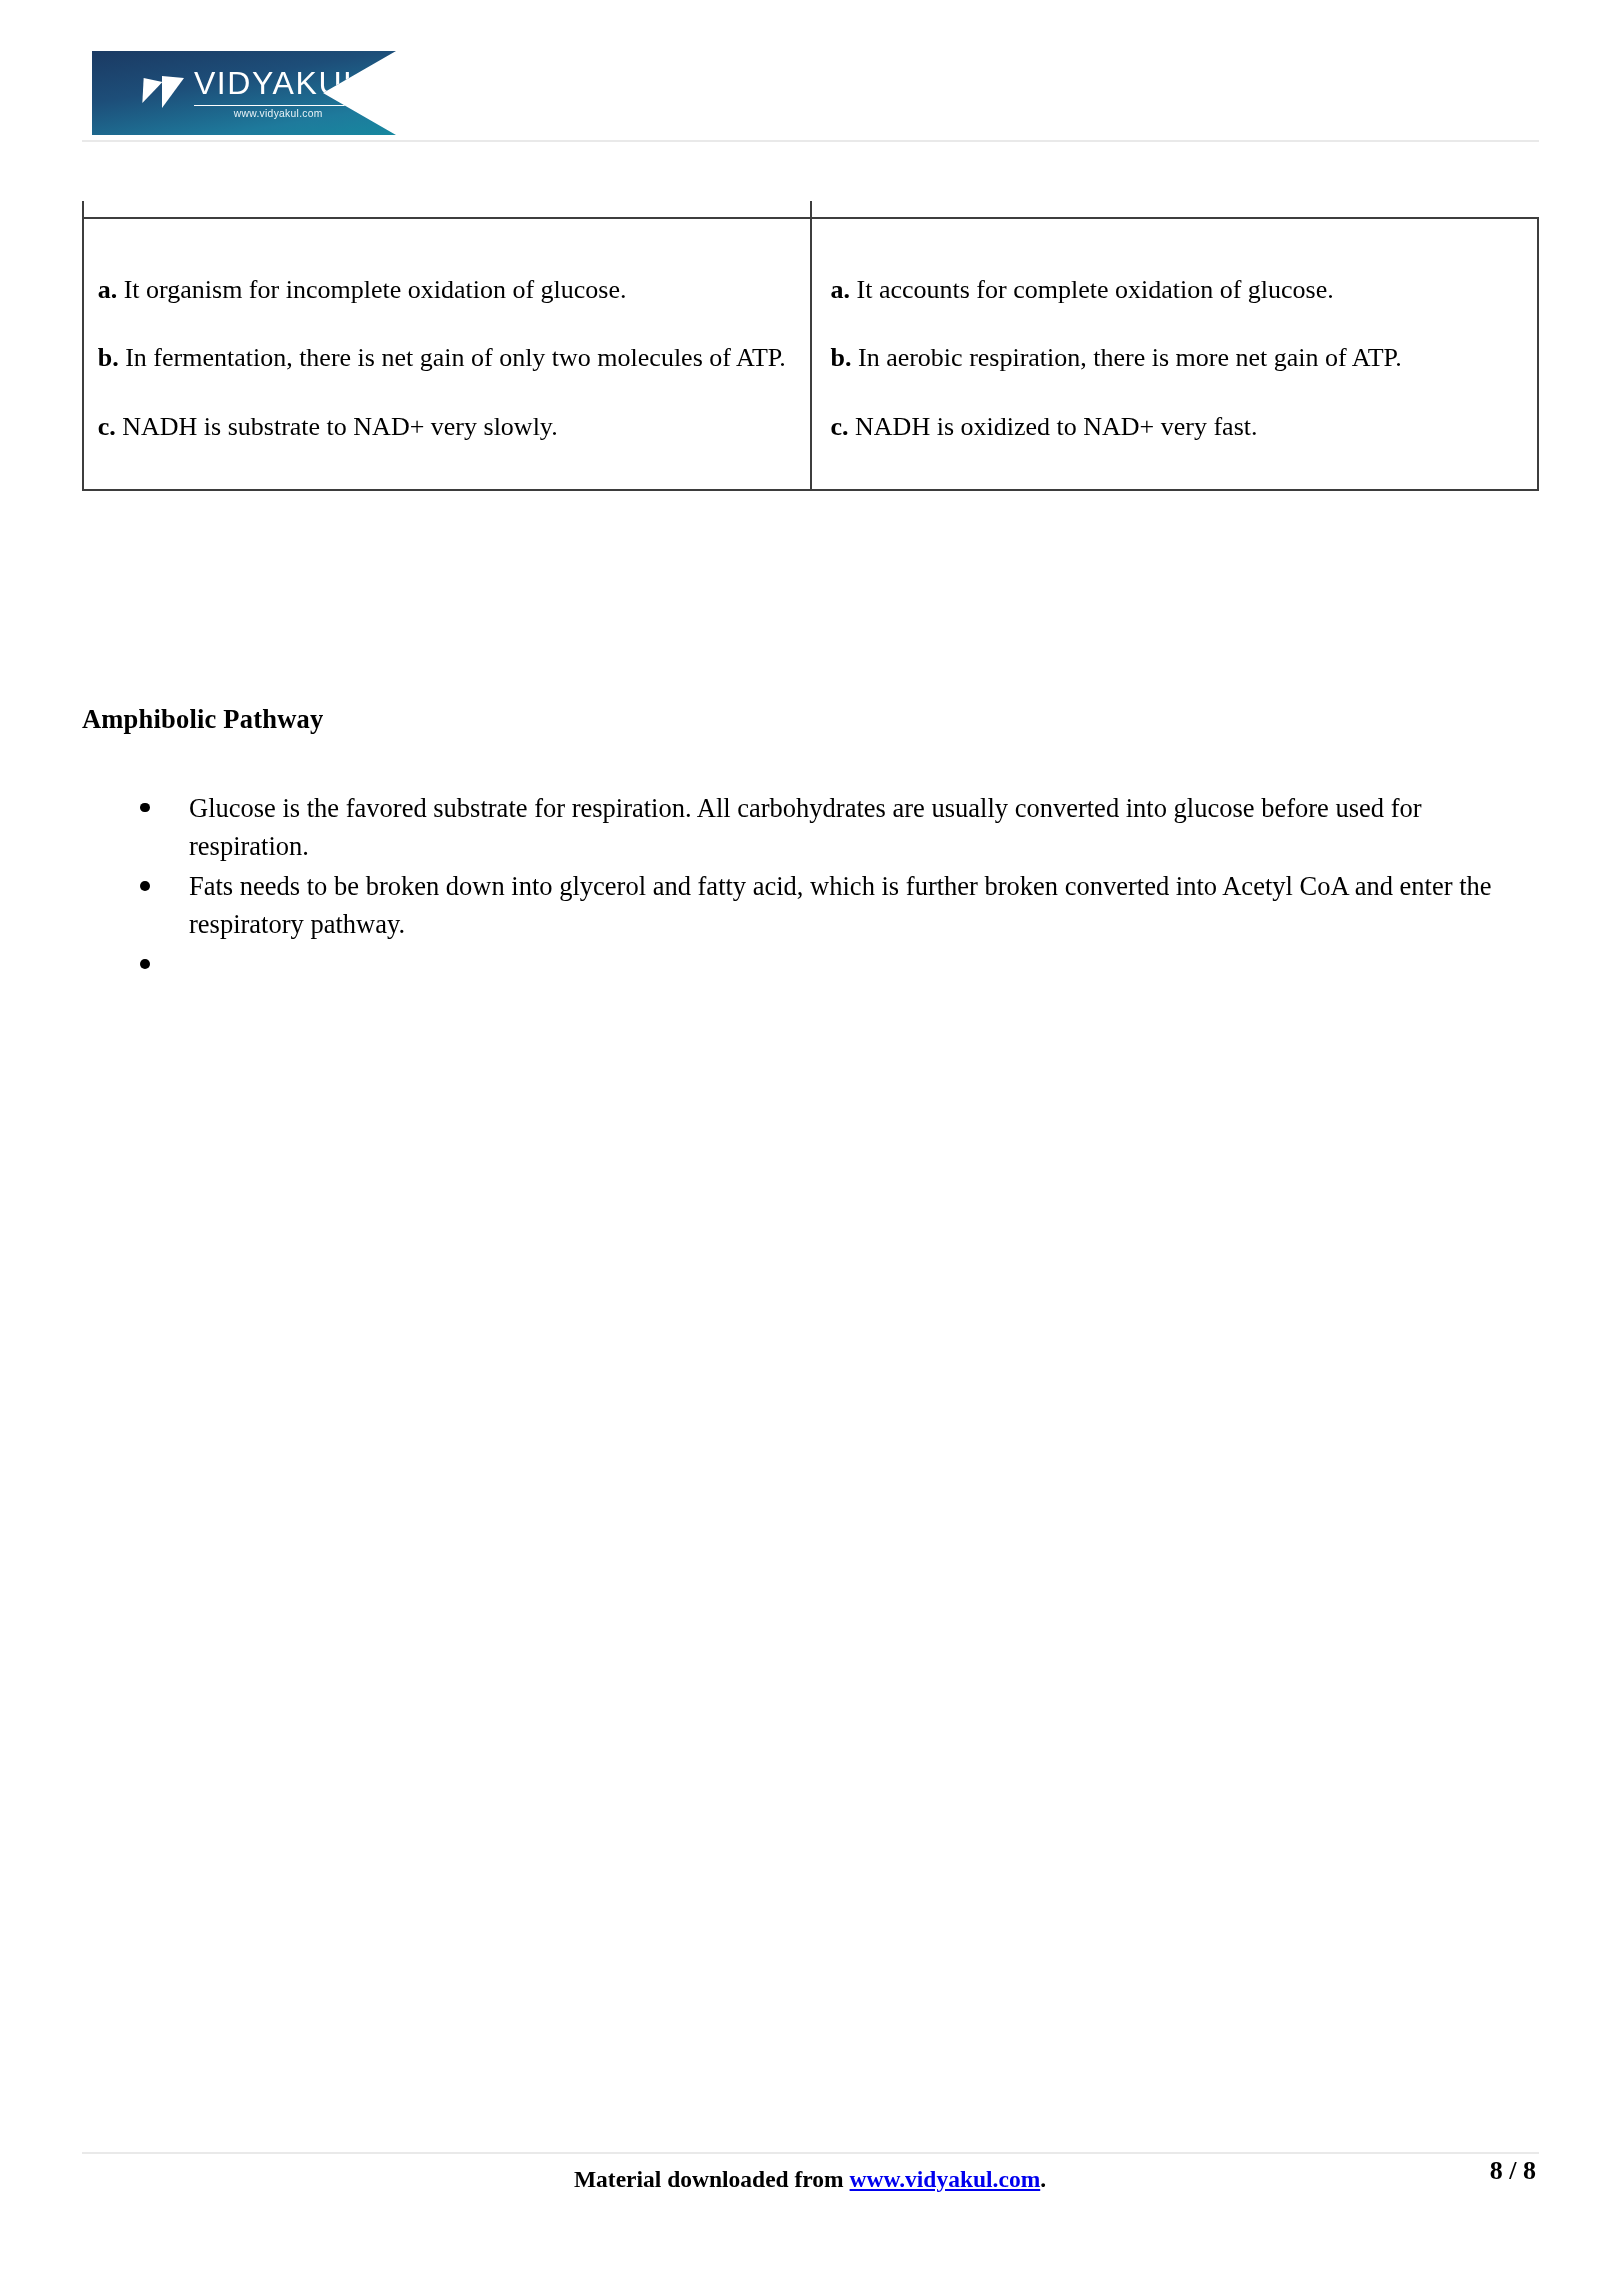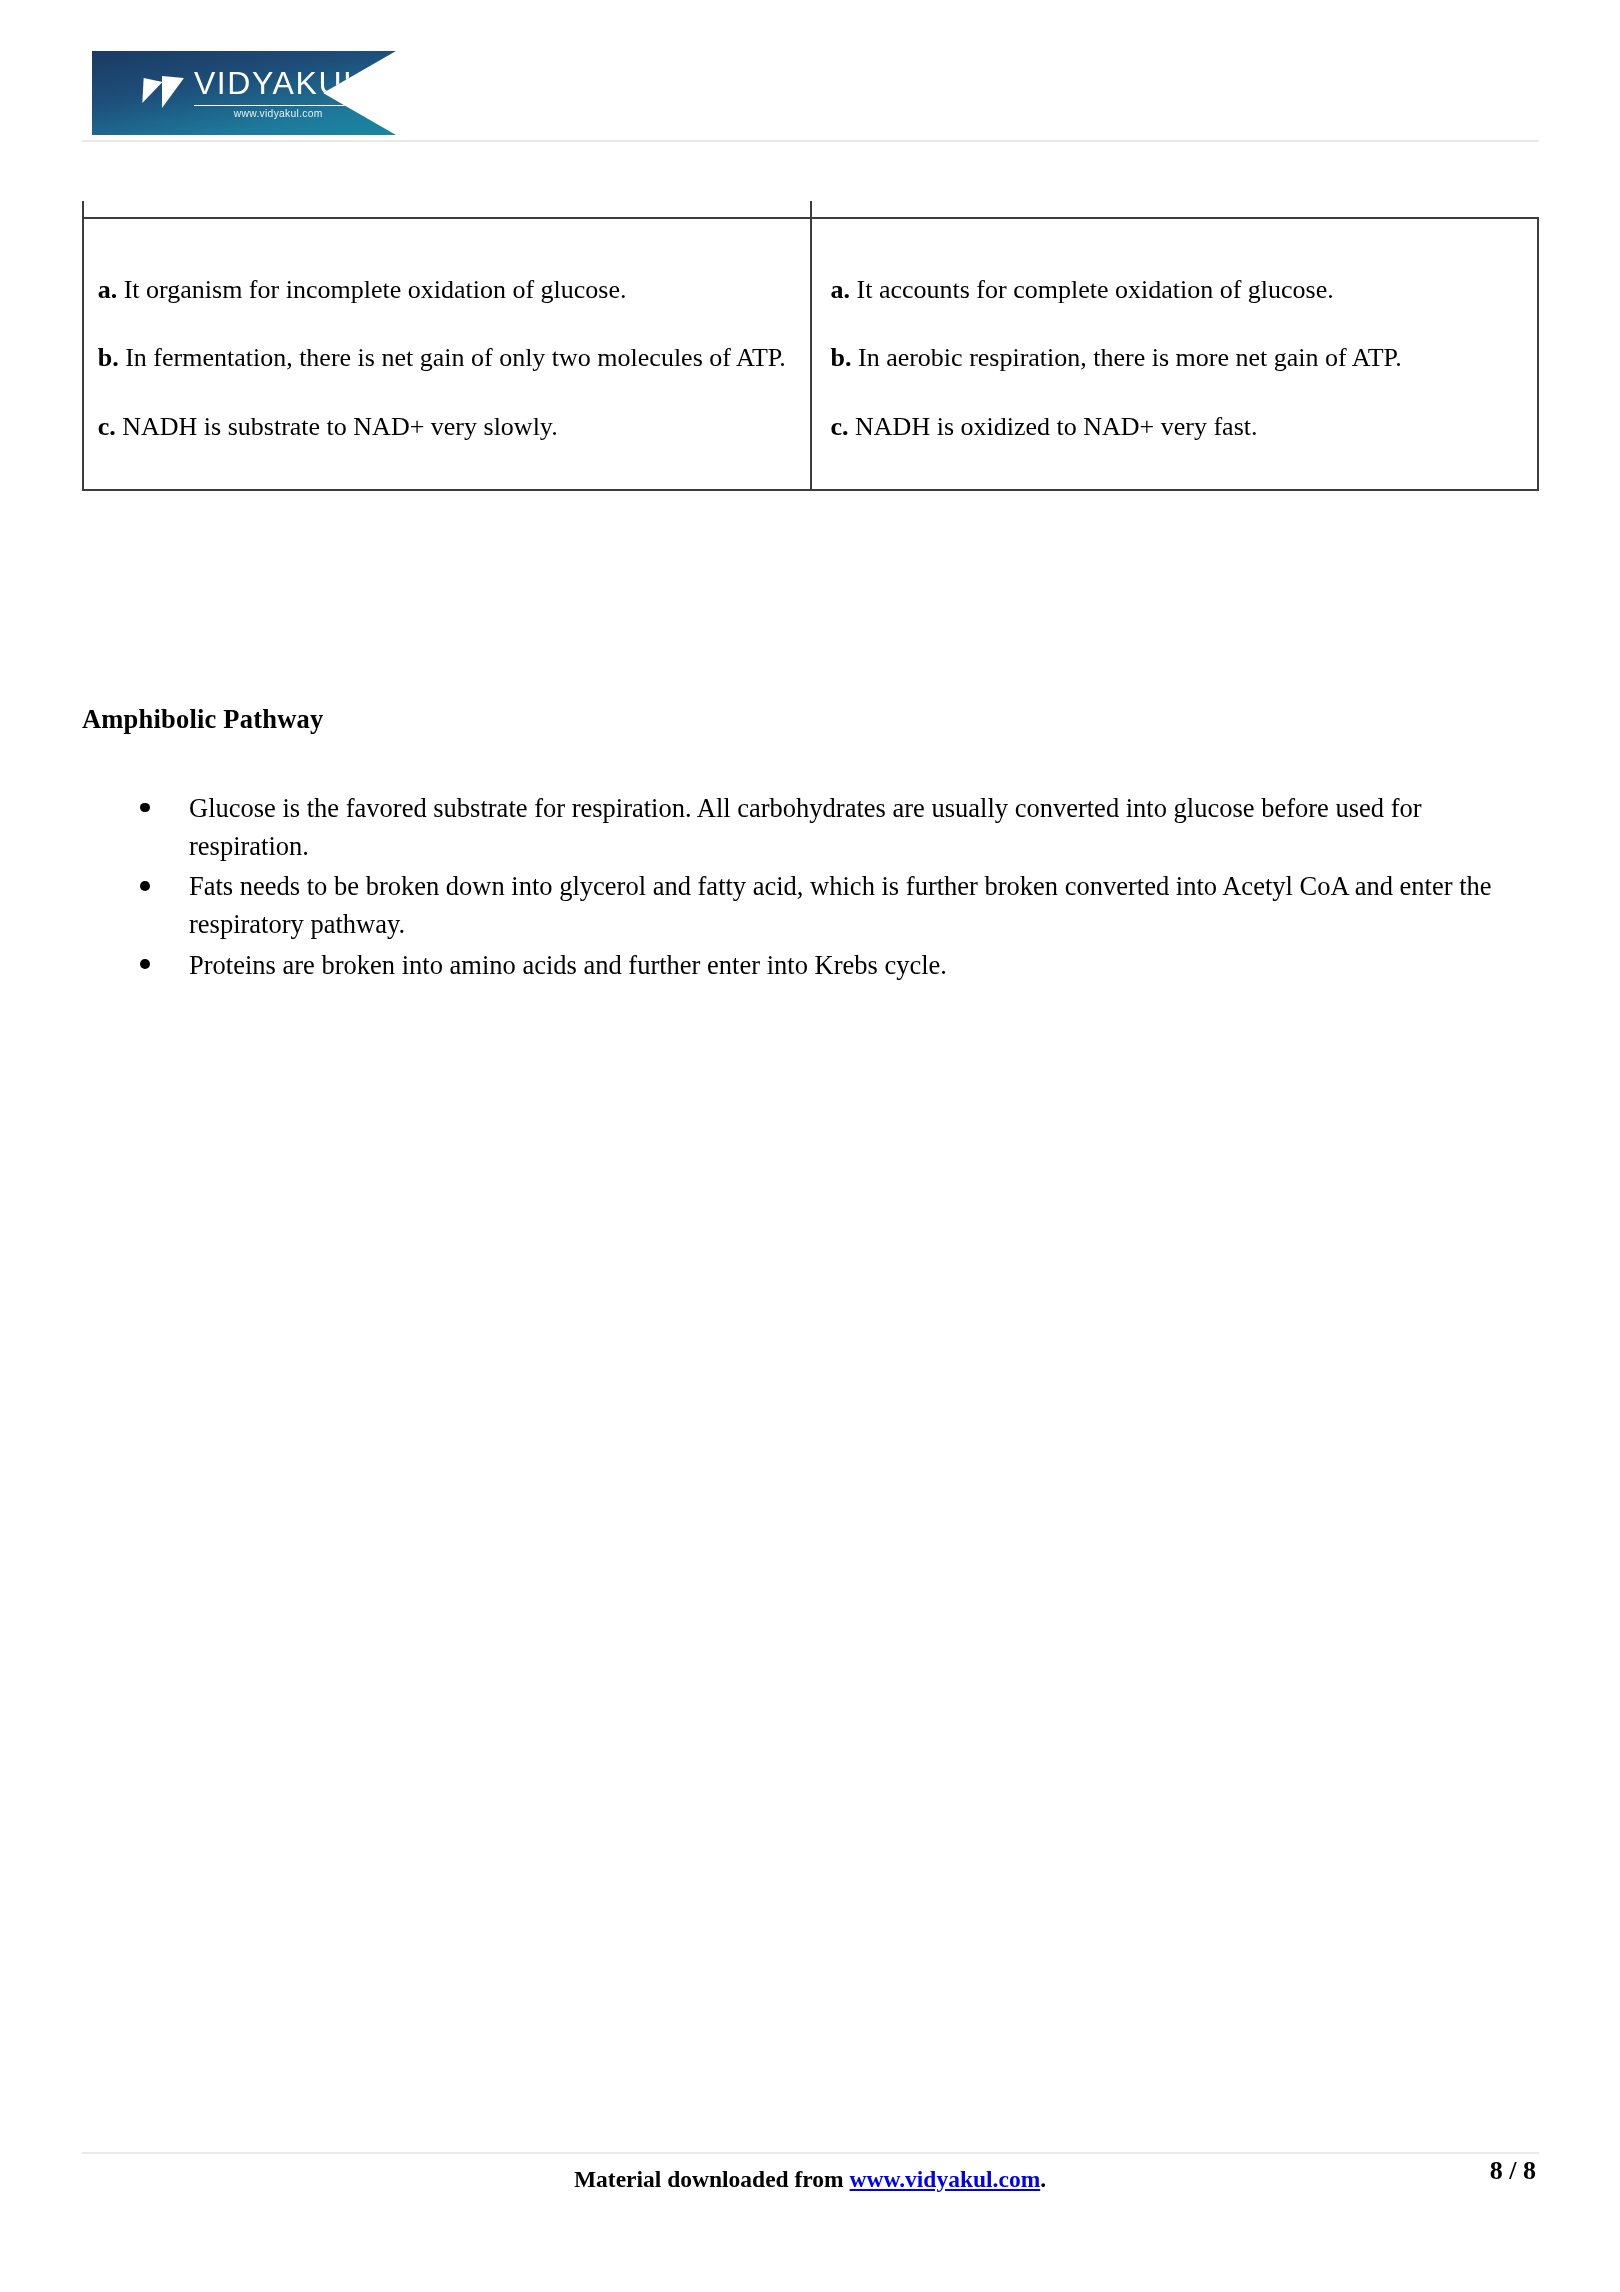--- a/index.html
+++ b/index.html
@@ -262,20 +262,20 @@
       </tr>
     </tbody>
       </table>
   </div>
 
   <div class="section-heading">Amphibolic Pathway</div>
 
   <ul class="bullet-list">
     <li><span class="dot"></span><span>Glucose is the favored substrate for respiration. All carbohydrates are usually converted into glucose before used for respiration.</span></li>
     <li><span class="dot"></span><span>Fats needs to be broken down into glycerol and fatty acid, which is further broken converted into Acetyl CoA and enter the respiratory pathway.</span></li>
-    <li><span class="dot"></span><span>Proteins are broken into amino acids and further enter into Krebs cycle.</span></li>
+    <li><span class="dot"></span></li>
   </ul>
 </div>
 
 <div class="footer-rule"></div>
 <div class="footer-text"><span>Material downloaded from </span><a href="#">www.vidyakul.com</a><span>.</span></div>
 <div class="footer-page">8 / 8</div>
 
 
 </body></html>

